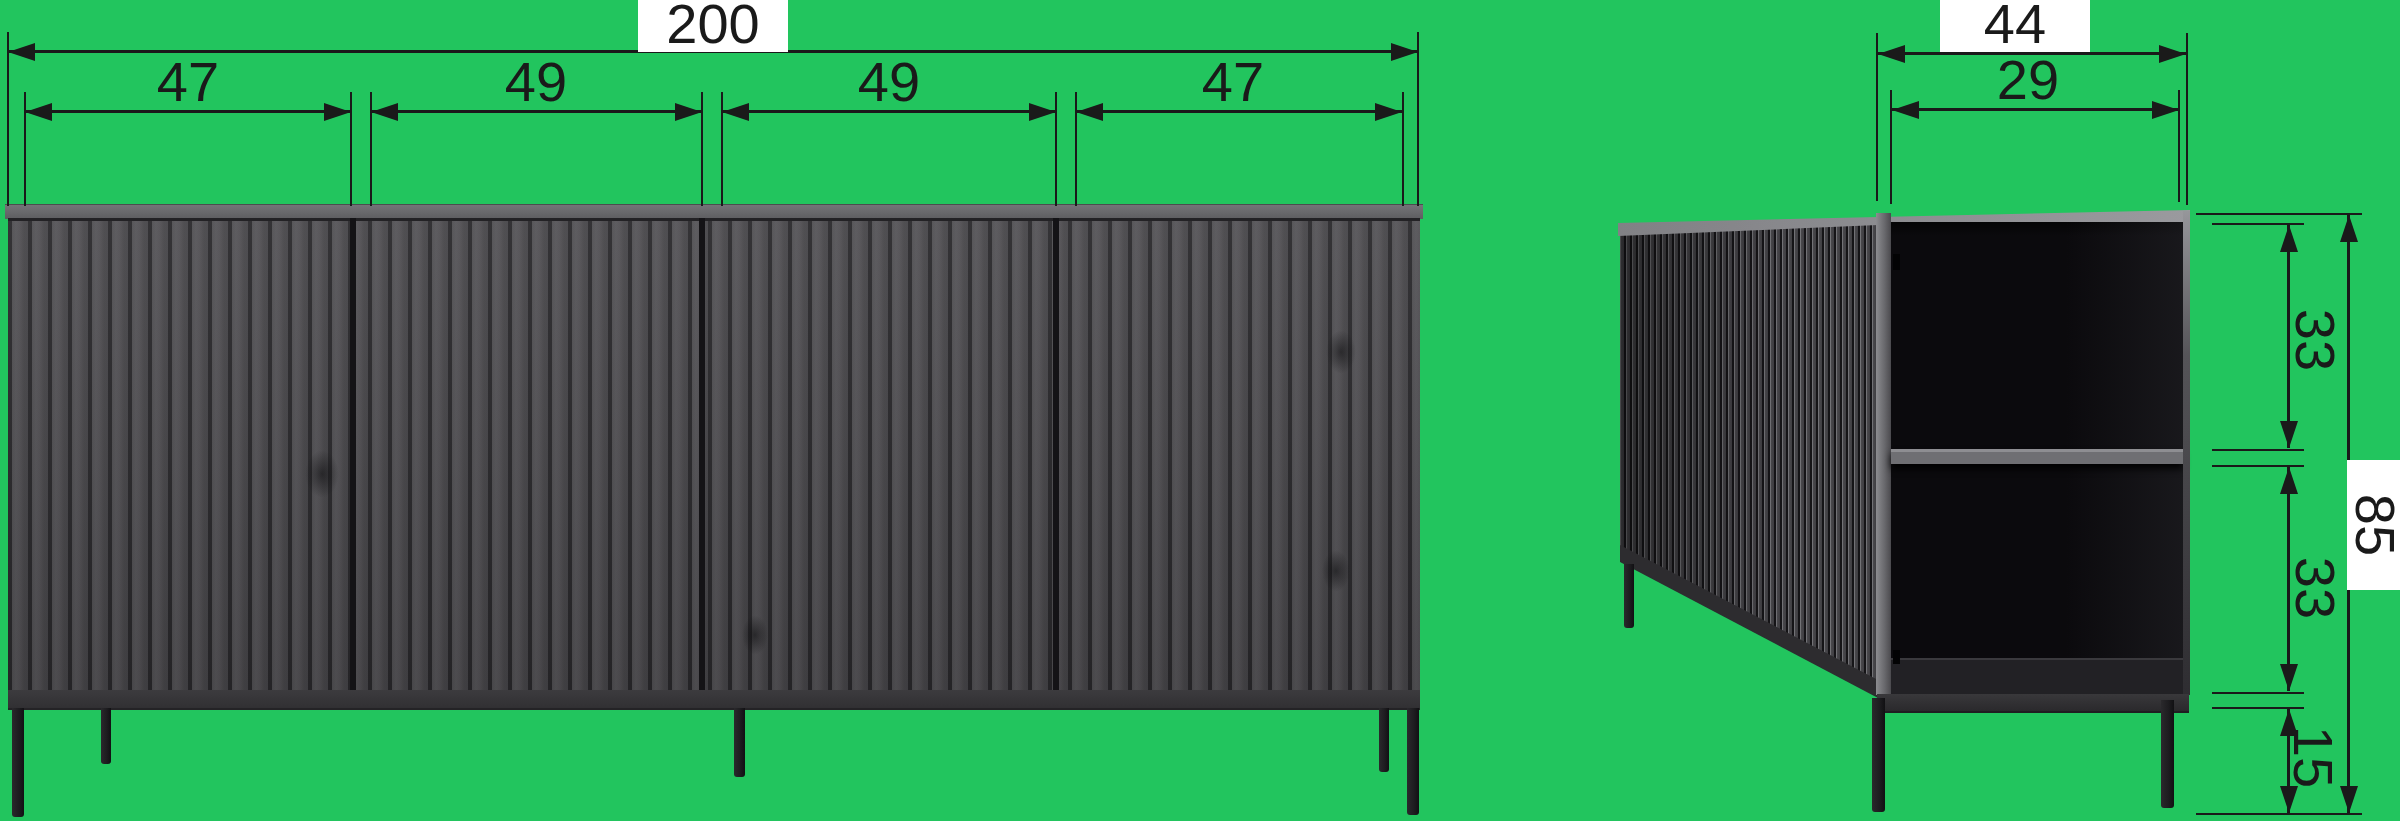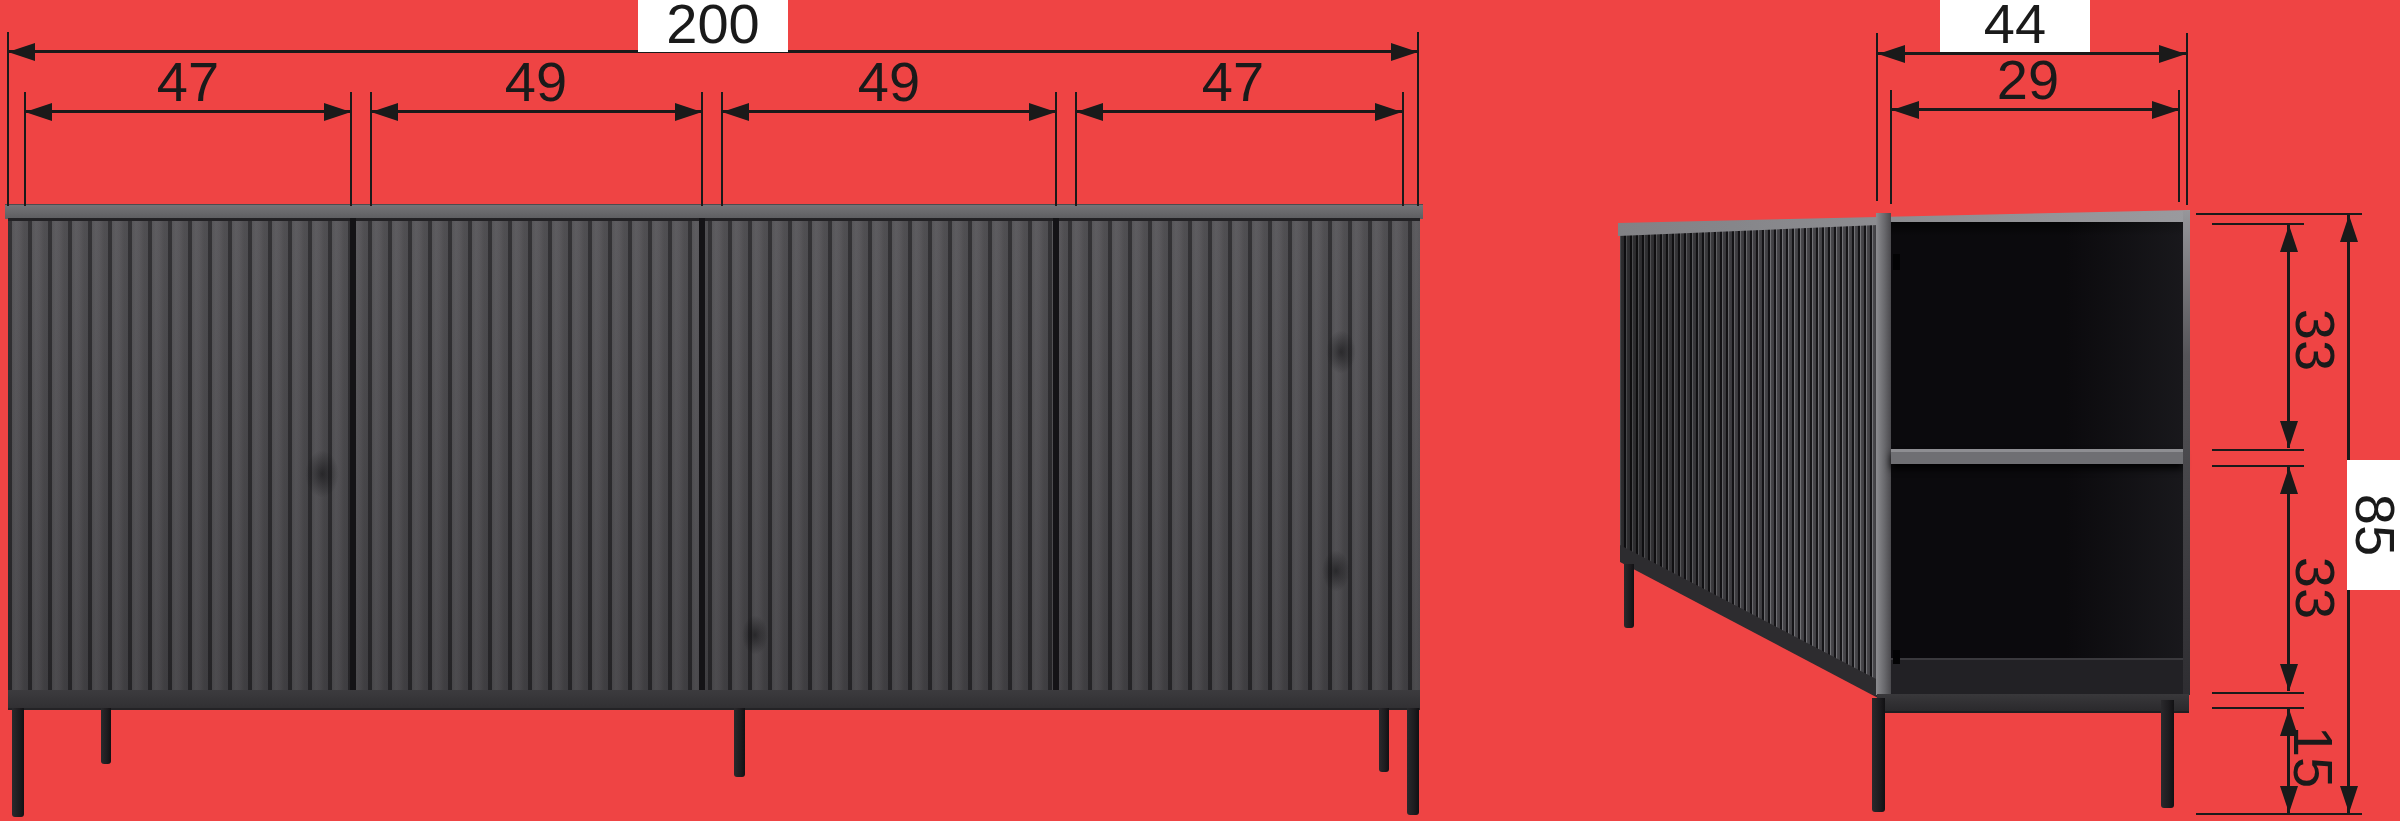--- a/index.html
+++ b/index.html
@@ -1,17 +1,17 @@
 <!DOCTYPE html>
 <html><head>
 <meta charset="utf-8">
 <style>
   html,body{margin:0;padding:0;background:#ffffff;}
   body{font-family:"Liberation Sans", sans-serif;}
-  .stage{position:relative;width:2400px;height:821px;background:#ef4444;overflow:hidden;}
+  .stage{position:relative;width:2400px;height:821px;background:#22c55e;overflow:hidden;}
 
   
   .dl{position:absolute;height:3px;background:#1a1a1a;}          
   .dv{position:absolute;width:3px;background:#1a1a1a;}           
   .ext{position:absolute;width:2px;background:#1a1a1a;}          
   .exth{position:absolute;height:2px;background:#1a1a1a;}        
   .ah{position:absolute;width:0;height:0;}
   .ah-l{border-top:9px solid transparent;border-bottom:9px solid transparent;border-right:27px solid #1a1a1a;}
   .ah-r{border-top:9px solid transparent;border-bottom:9px solid transparent;border-left:27px solid #1a1a1a;}
   .ah-u{border-left:9px solid transparent;border-right:9px solid transparent;border-bottom:27px solid #1a1a1a;}

